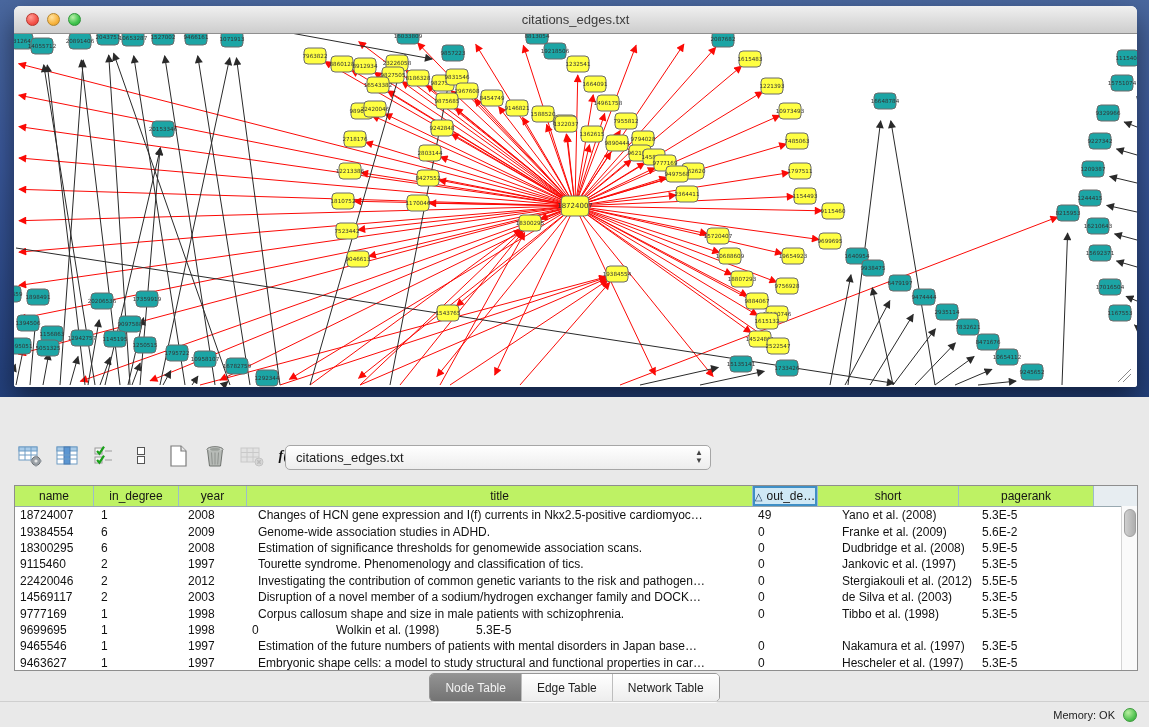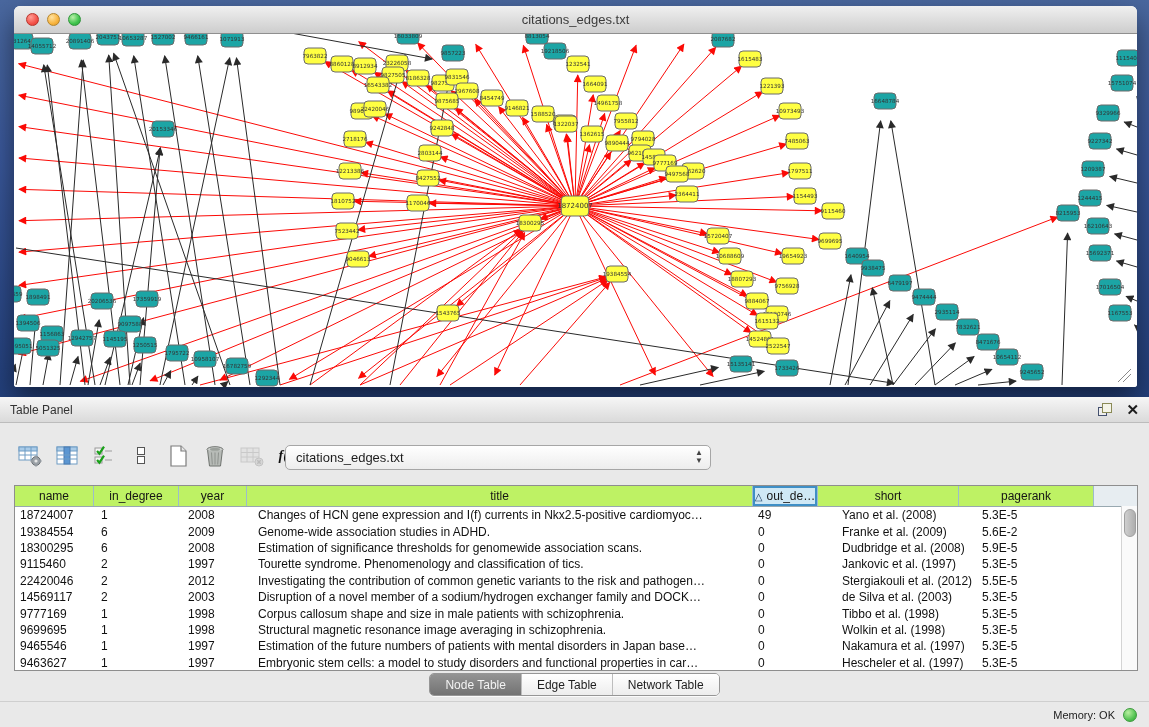--- a/index.html
+++ b/index.html
@@ -61,21 +61,21 @@
   .tcell.c0{padding-left:5px;} .tcell.c1{padding-left:7px;} .tcell.c2{padding-left:9px;}
   .tcell.c3{padding-left:11px;} .tcell.c4{padding-left:5px;} .tcell.c5{padding-left:7px;margin-left:17px;}
   .tcell.c6{padding-left:6px;}
   .vscroll{position:absolute;right:0;top:20px;bottom:0;width:15px;background:#fafafa;border-left:1px solid #d4d4d4;}
   .thumb{position:absolute;top:3px;left:2px;width:10px;height:26px;border-radius:6px;
          background:linear-gradient(90deg,#cfcfcf,#aeaeae);border:1px solid #9f9f9f;}
 
   .tabs{position:absolute;left:0;right:0;top:276px;display:flex;justify-content:center;}
   .seg{display:flex;border:1px solid #969696;border-radius:5px;overflow:hidden;
        box-shadow:0 1px 0 rgba(255,255,255,.8);}
-  .seg .tab{height:21px;font-size:12px;padding:0 15px;border:none;margin:0;cursor:default;
+  .seg .tab{height:27px;font-size:12px;padding:0 15px;border:none;margin:0;cursor:default;
             background:linear-gradient(#ffffff,#ededed);color:#1e1e1e;border-left:1px solid #bdbdbd;
             font-family:"Liberation Sans",sans-serif;display:flex;align-items:center;}
   .seg .tab:first-child{border-left:none;}
   .seg .tab.sel{background:linear-gradient(#939393,#737373);color:#f3f3f3;border-left:none;}
 
   .statusbar{position:absolute;bottom:0;left:0;right:0;height:25px;border-top:1px solid #cfcfcf;
              display:flex;align-items:center;justify-content:flex-end;padding-right:12px;gap:8px;
              font-size:11px;color:#222;}
   .memdot{width:14px;height:14px;border-radius:50%;box-sizing:border-box;
           background:radial-gradient(circle at 35% 30%,#b7ef9f,#4fc14f 65%,#35a035);border:1px solid #3c9a3c;}
@@ -713,30 +713,20 @@
           <g>
             <rect x="561.25" y="195" width="27.5" height="20" rx="4" fill="#ffff42" stroke="#6b6b6b" stroke-width="1"></rect>
             <text x="575" y="207" text-anchor="middle" font-size="7" fill="#333" font-family="&quot;DejaVu Sans&quot;,sans-serif">18724007</text>
           </g>
         </svg>
     </div>
   </div>
 </div>
 
 <div class="table-panel">
-  <div class="panel-titlebar">
-    <span class="panel-title">Table Panel</span>
-    <span class="panel-tb-right">
-      <span class="float-ic">
-          <span class="sq1"></span>
-          <span class="sq2"></span>
-        </span>
-      <span class="close-ic">✕</span>
-    </span>
-  </div>
 
   <div class="tb-toolbar">
     <span class="tool">
       <svg width="26" height="24" viewBox="0 0 26 24">
         <rect x="2" y="3" width="18" height="13" fill="#fff" stroke="#6f9cc4"></rect>
         <rect x="2" y="3" width="18" height="4" fill="#a9cbe8" stroke="#6f9cc4"></rect>
         <line x1="8" y1="3" x2="8" y2="16" stroke="#6f9cc4"></line>
           <line x1="14" y1="3" x2="14" y2="16" stroke="#6f9cc4"></line>
         <line x1="2" y1="11" x2="20" y2="11" stroke="#6f9cc4"></line>
         <circle cx="19" cy="17" r="4.4" fill="#9aa0a6" stroke="#6b7075"></circle>
@@ -885,39 +875,38 @@
           <div class="tcell c2">1998</div>
           <div class="tcell c3">Corpus callosum shape and size in male patients with schizophrenia.</div>
           <div class="tcell c4">0</div>
           <div class="tcell c5">Tibbo et al. (1998)</div>
           <div class="tcell c6">5.3E-5</div>
         </div>
         <div class="trow">
           <div class="tcell c0">9699695</div>
           <div class="tcell c1">1</div>
           <div class="tcell c2">1998</div>
-          <div class="tcell c3">Structural magnetic resonance image averaging in schizophrenia.</div>
           <div class="tcell c4">0</div>
           <div class="tcell c5">Wolkin et al. (1998)</div>
           <div class="tcell c6">5.3E-5</div>
         </div>
         <div class="trow">
           <div class="tcell c0">9465546</div>
           <div class="tcell c1">1</div>
           <div class="tcell c2">1997</div>
           <div class="tcell c3">Estimation of the future numbers of patients with mental disorders in Japan base…</div>
           <div class="tcell c4">0</div>
           <div class="tcell c5">Nakamura et al. (1997)</div>
           <div class="tcell c6">5.3E-5</div>
         </div>
         <div class="trow">
           <div class="tcell c0">9463627</div>
           <div class="tcell c1">1</div>
           <div class="tcell c2">1997</div>
-          <div class="tcell c3">Embryonic stem cells: a model to study disorders and functional properties in car…</div>
+          <div class="tcell c3">Embryonic shape cells: a model to study structural and functional properties in car…</div>
           <div class="tcell c4">0</div>
           <div class="tcell c5">Hescheler et al. (1997)</div>
           <div class="tcell c6">5.3E-5</div>
         </div>
       </div>
     <div class="vscroll">
       <div class="thumb"></div>
     </div>
   </div>
 

